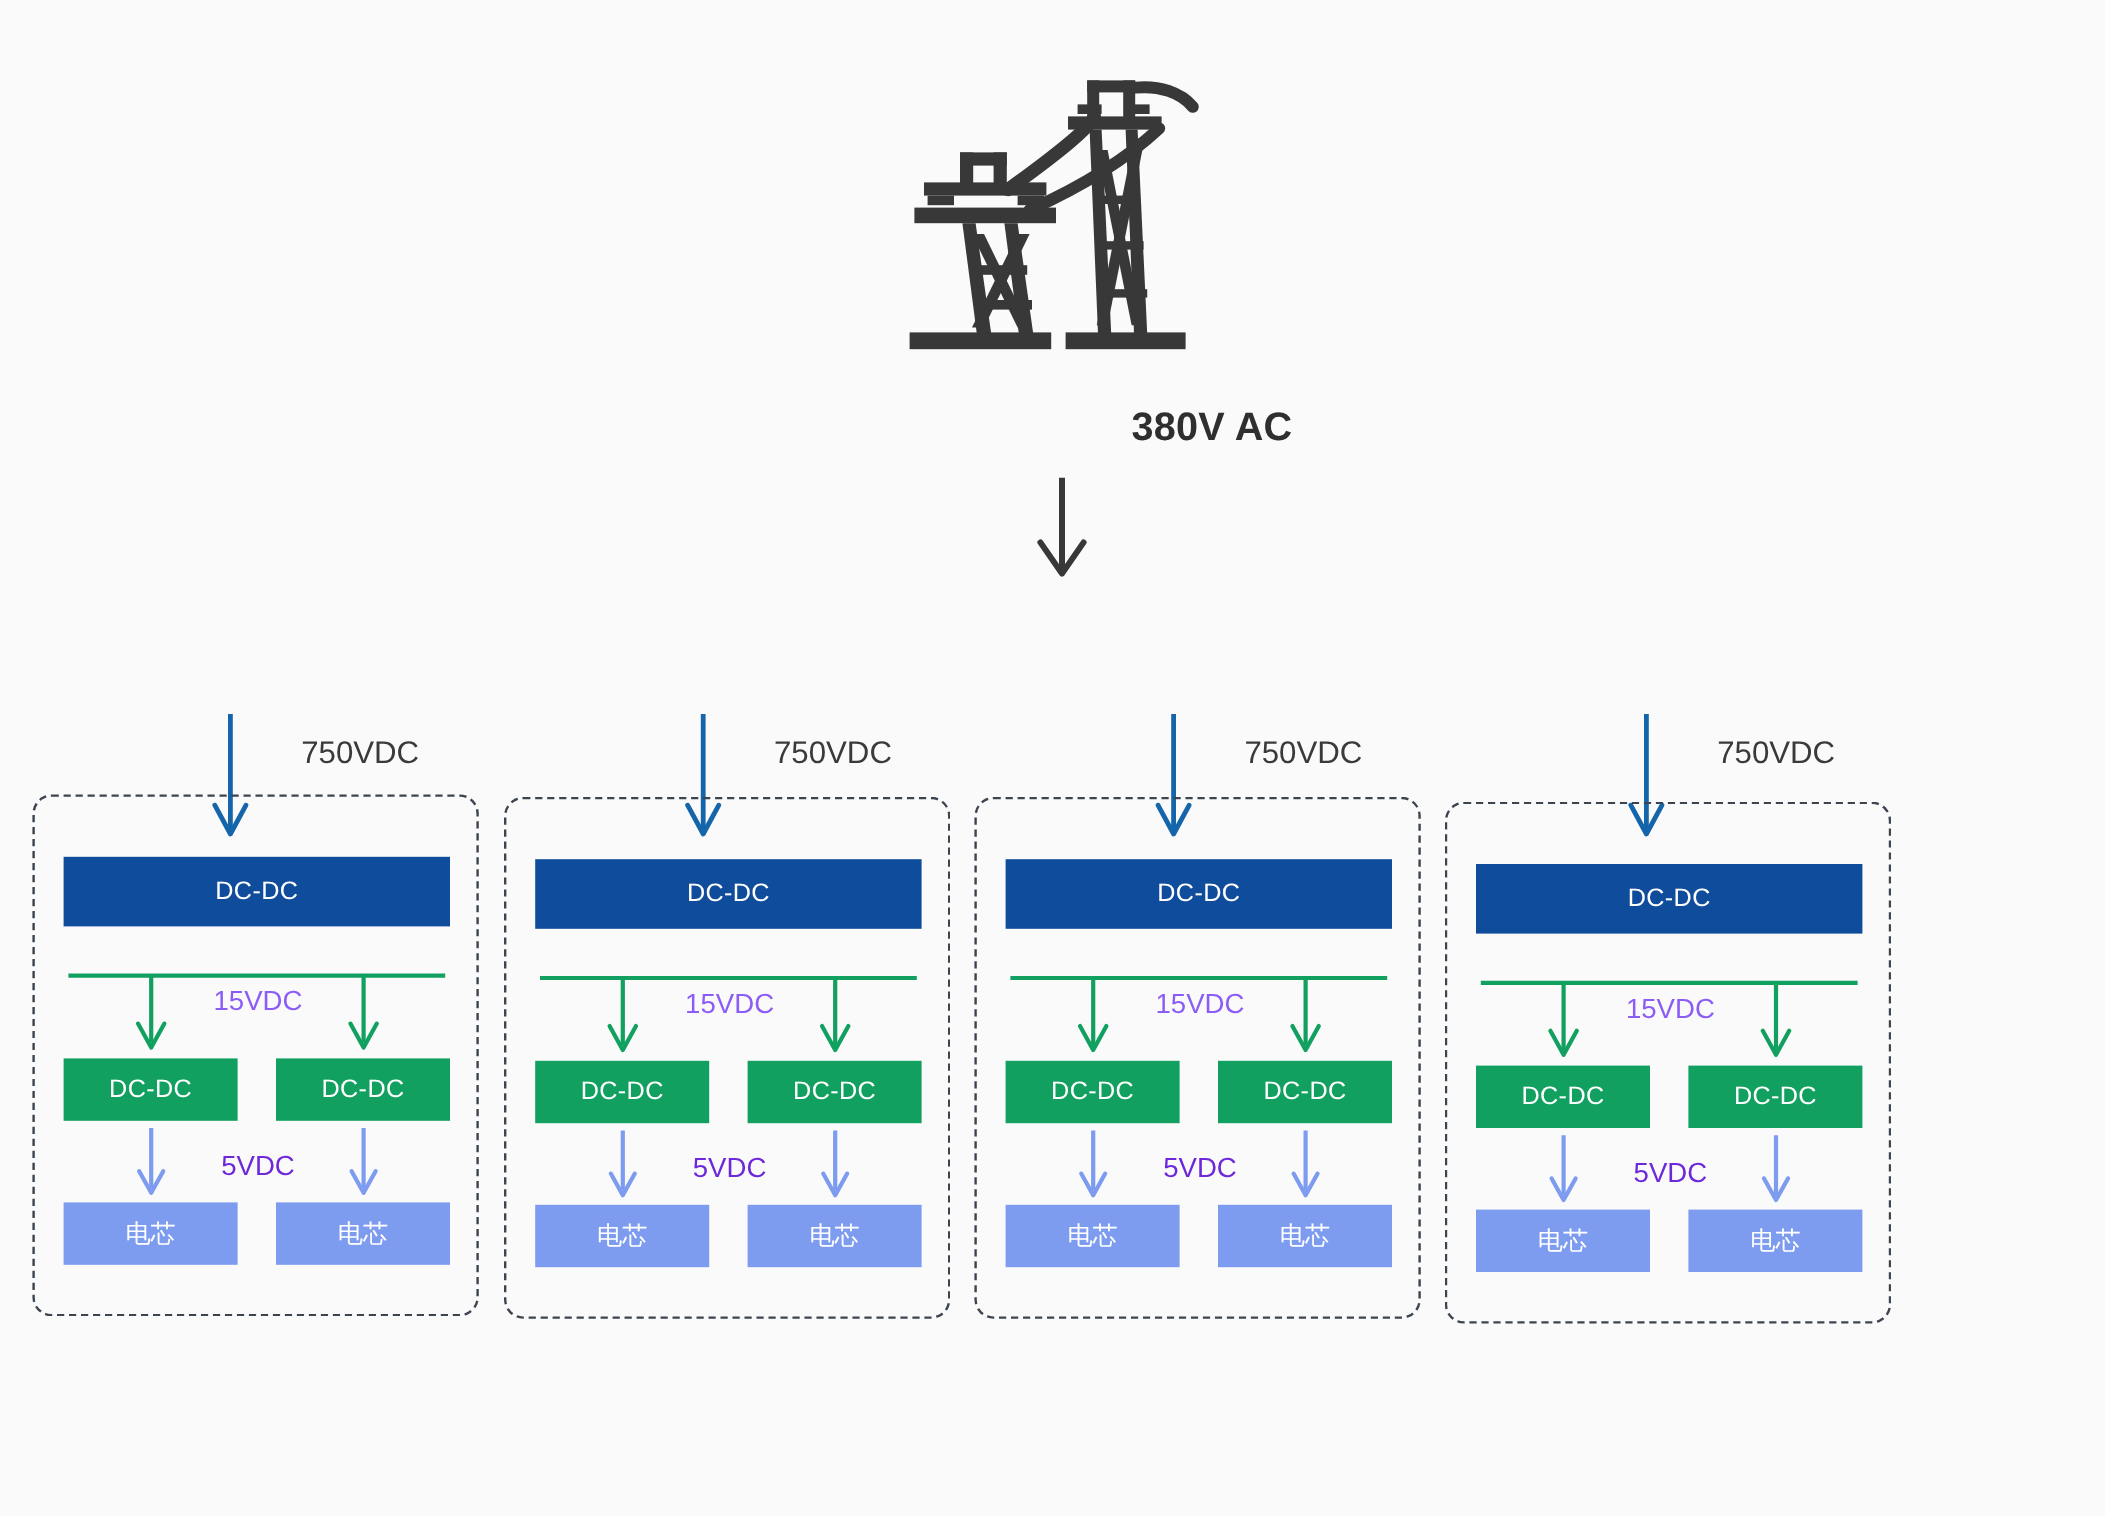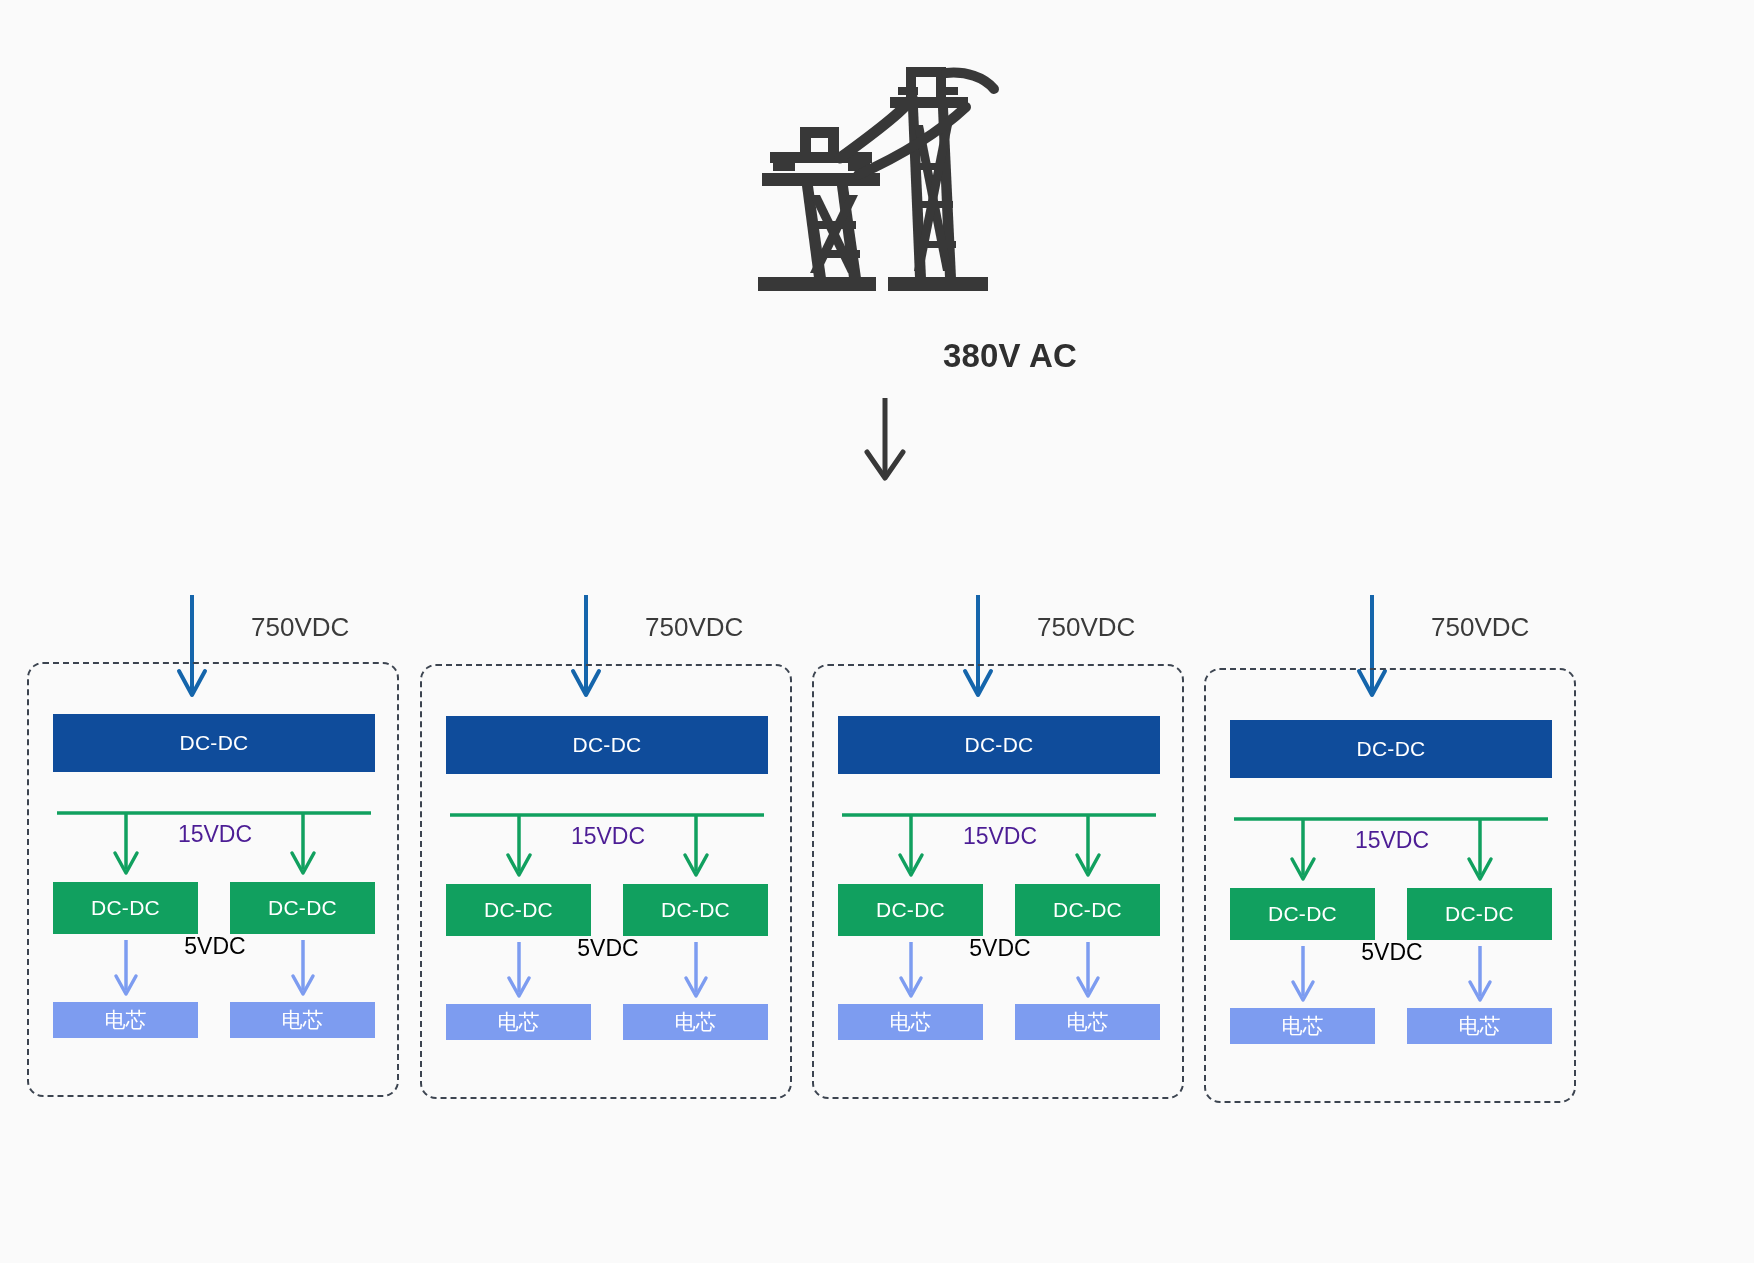--- a/index.html
+++ b/index.html
@@ -128,21 +128,21 @@
     height: 70px;
     overflow: visible;
   }
   .bus-label {
     position: absolute;
     left: 0;
     top: 157px;
     width: 372px;
     text-align: center;
     font-size: 23px;
-    color: #4c1d95;
+    color: #8b5cf6;
   }
 
   .green-box {
     position: absolute;
     top: 218px;
     width: 145px;
     height: 52px;
     background: #11a05f;
     color: #ffffff;
     display: flex;
@@ -158,32 +158,32 @@
     position: absolute;
     left: 24px;
     top: 274px;
     width: 322px;
     height: 62px;
     overflow: visible;
   }
   .cell-label {
     position: absolute;
     left: 0;
-    top: 269px;
+    top: 294px;
     width: 372px;
     text-align: center;
     font-size: 23px;
-    color: #000000;
+    color: #6d28d9;
   }
 
   .cell-box {
     position: absolute;
     top: 338px;
     width: 145px;
-    height: 36px;
+    height: 52px;
     background: #7d9cf0;
     color: #ffffff;
     display: flex;
     align-items: center;
     justify-content: center;
     font-size: 21px;
   }
   .cell-box.left  { left: 24px; }
   .cell-box.right { left: 201px; }
 </style>

